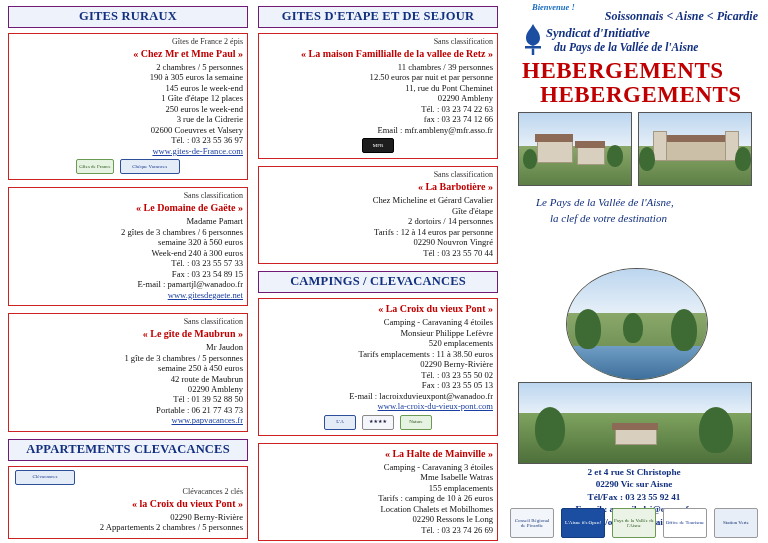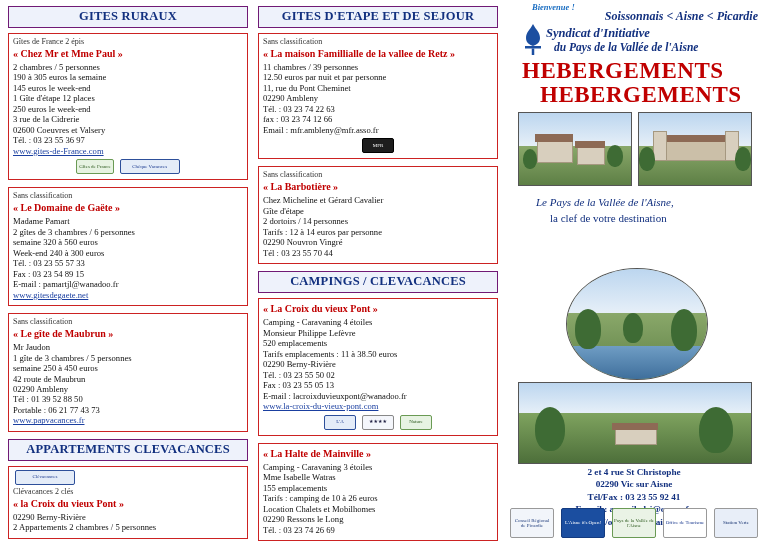--- a/index.html
+++ b/index.html
@@ -19,21 +19,21 @@
   .sec-title{
     border:1px solid #701a75;background:#eef2fb;
     color:#12307f;text-align:center;font-weight:bold;
     font-size:12.5px;letter-spacing:.2px;padding:2px 0 3px;
     margin:6px 0 5px;font-family:"Liberation Serif",serif;
   }
 
   
   .box{
     border:1px solid #c22; padding:3px 4px 5px; margin:0 0 7px;
-    text-align:left;font-size:8.6px;line-height:1.22;color:#111;
+    text-align:right;font-size:8.6px;line-height:1.22;color:#111;
   }
   .box .sc{font-size:8px;color:#333;margin-bottom:1px;}
   .box .nm{color:#c00000;font-weight:bold;font-size:10px;margin:1px 0 2px;}
   .box .ln{white-space:nowrap;overflow:hidden;text-overflow:ellipsis;}
   .box .link{color:#1a3fa0;text-decoration:underline;}
   .logos{display:flex;justify-content:center;align-items:center;gap:6px;margin-top:3px;}
   .logo-chip{
     height:13px;min-width:26px;border:1px solid #888;border-radius:2px;
     font-size:5px;color:#224;display:flex;align-items:center;justify-content:center;
     background:#f4f6fb;padding:0 2px;
@@ -76,20 +76,21 @@
   .ph1{left:12px;top:112px;width:112px;height:72px;}
   .ph2{left:132px;top:112px;width:112px;height:72px;}
   .ph3{left:60px;top:268px;width:140px;height:110px;border-radius:50%;}
   .ph4{left:12px;top:382px;width:232px;height:80px;}
   .tag1{
     position:absolute;left:30px;top:196px;font-size:11px;color:#12307f;
     font-style:italic;
   }
   .tag2{
     position:absolute;left:44px;top:212px;font-size:11px;color:#12307f;
+    font-style:italic;
   }
   .addr{position:absolute;left:0;top:466px;width:256px;text-align:center;
     font-size:9.2px;color:#12307f;line-height:1.35;font-weight:bold;}
   .addr .site{color:#12307f;}
   .badges{position:absolute;left:0;top:508px;width:256px;display:flex;
     justify-content:center;align-items:flex-end;gap:7px;}
   .badge{
     height:26px;width:40px;border:1px solid #999;border-radius:2px;background:#f2f5fa;
     font-size:5px;color:#24407f;display:flex;align-items:center;justify-content:center;
     text-align:center;line-height:1.05;padding:1px;

